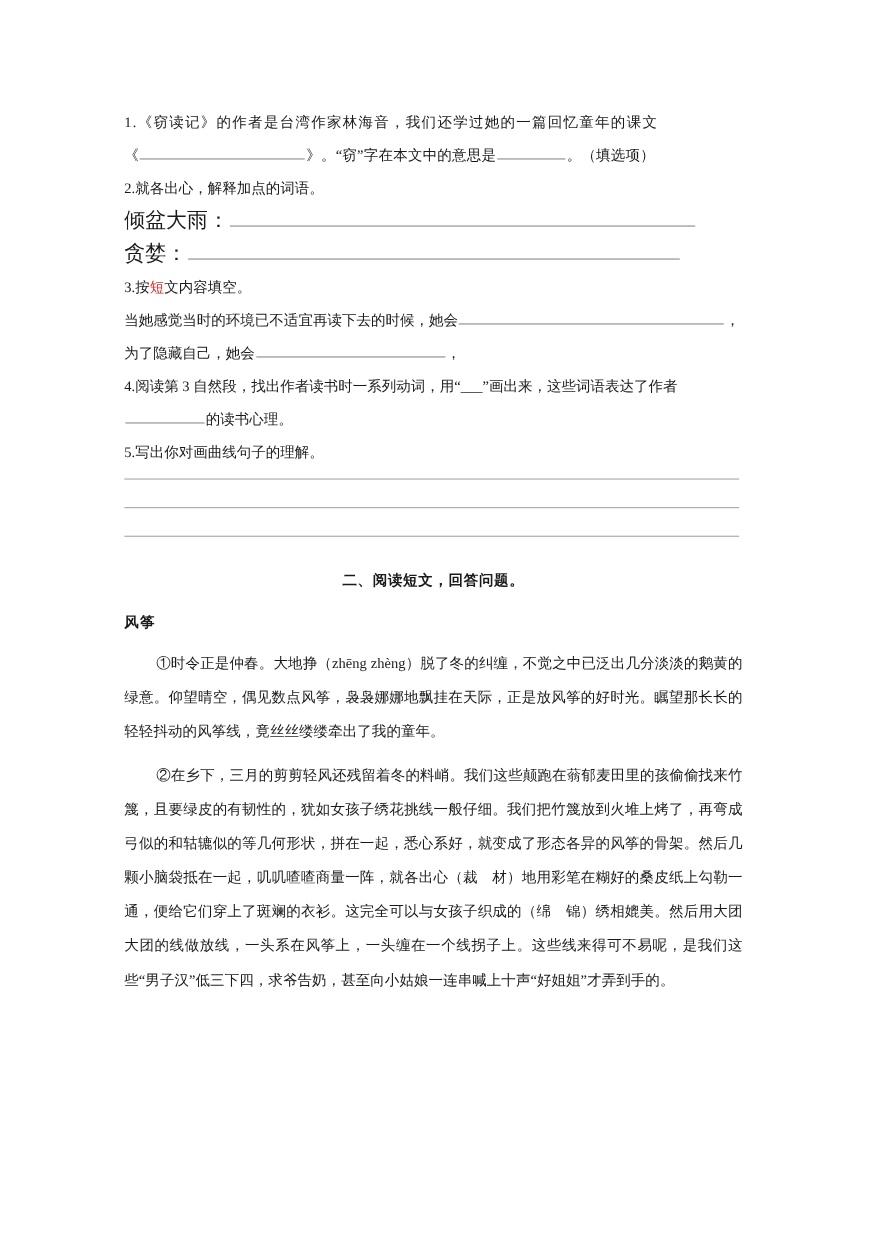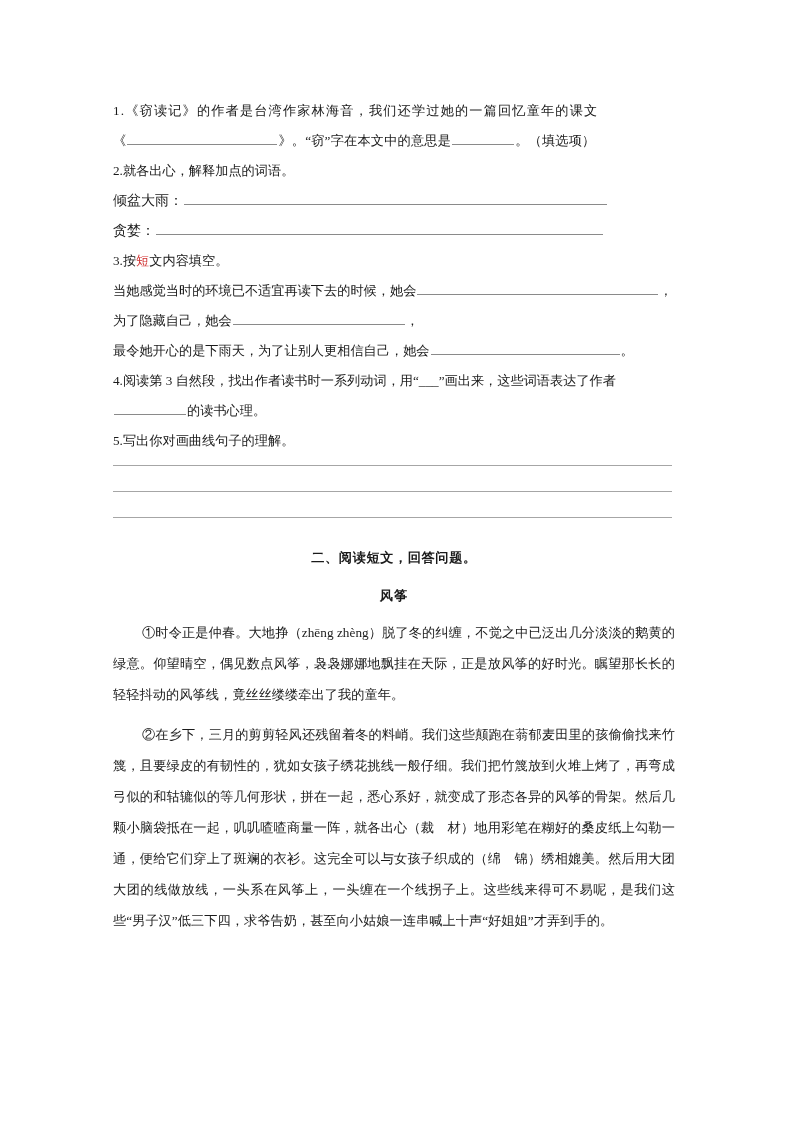--- a/index.html
+++ b/index.html
@@ -53,21 +53,21 @@
   .b-q3b     { width: 172px; }
   .b-q3c     { width: 189px; }
   .b-q4      { width: 72px;  }
   .b-def     { width: 423px; }
   .b-def2    { width: 447px; }
 
   .red { color: #d03030; }
 
   
   .defrow {
-    font-size: 14px;
+    font-size: 19px;
     line-height: 30px;
     white-space: nowrap;
   }
 
   
   .rules {
     margin-top: 9px;
   }
   .rule {
     width: 559px;
@@ -81,21 +81,21 @@
     font-size: 13.2px;
     font-weight: bold;
     line-height: 30px;
     letter-spacing: 0.6px;
     margin-top: 24px;
     text-align: center;
   }
   .passage-title {
     font-size: 13.2px;
     font-weight: bold;
-    text-align: center;
+    text-align: left;
     line-height: 30px;
     margin-top: 8px;
     letter-spacing: 1px;
   }
   .para {
     font-size: 13.2px;
     line-height: 31px;
     text-align: justify;
     text-justify: inter-ideograph;
     text-indent: 29px;
@@ -120,21 +120,20 @@
     <div class="defrow"><span>倾盆大雨：</span><span class="blank b-def"></span></div>
 
     <div class="defrow"><span>贪婪：</span><span class="blank b-def2"></span></div>
 
     <div class="qline tight"><span>3.</span><span>按</span><span class="red">短</span><span>文内容填空。</span></div>
 
     <div class="qline tight"><span>当她感觉当时的环境已不适宜再读下去的时候，她会</span><span class="blank b-q3a"></span><span>，</span></div>
 
     <div class="qline tight"><span>为了隐藏自己，她会</span><span class="blank b-q3b"></span><span>，</span></div>
 
-    <div class="qline tight"><span>最令她开心的是下雨天，为了让别人更相信自己，她会</span><span class="blank b-q3c"></span><span>。</span></div>
 
     <div class="qline tight"><span>4.</span><span>阅读第 3 自然段，找出作者读书时一系列动词，用“___”画出来，这些词语表达了作者</span></div>
 
     <div class="qline tight"><span class="blank b-q4"></span><span>的读书心理。</span></div>
 
     <div class="qline tight"><span>5.</span><span>写出你对画曲线句子的理解。</span></div>
 
     <div class="rules">
       <div class="rule"></div>
       <div class="rule"></div>

